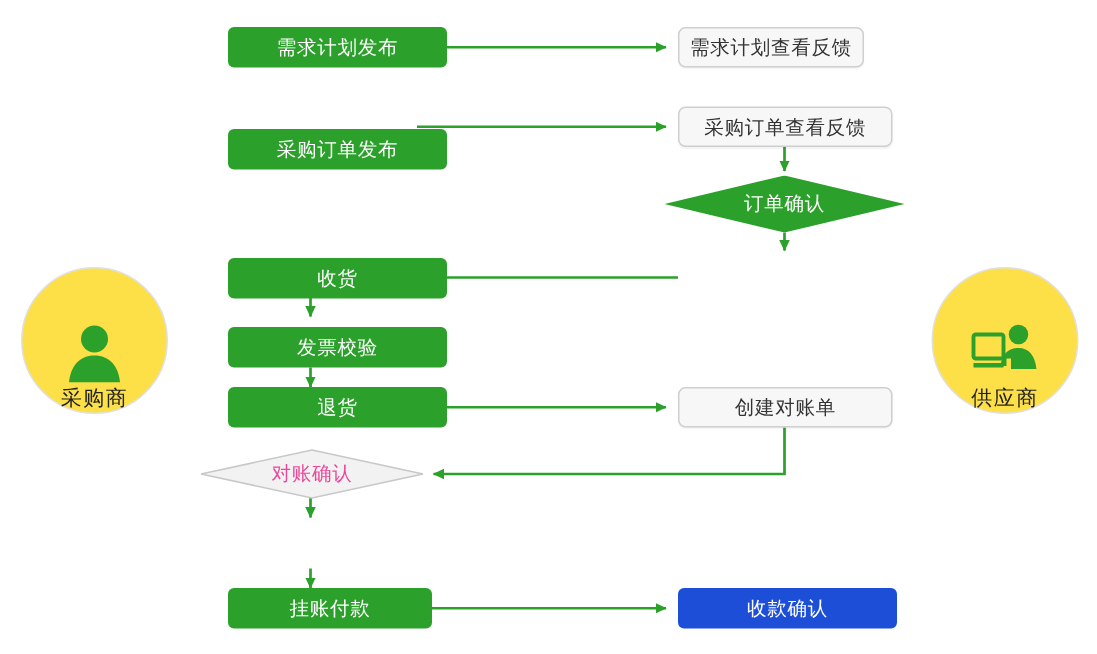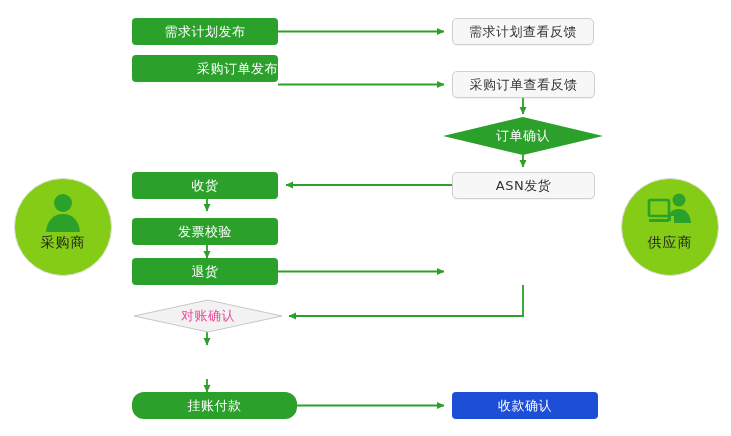--- a/index.html
+++ b/index.html
@@ -31,20 +31,21 @@
     justify-content: center;
     font-size: 13px;
     letter-spacing: 0.5px;
     white-space: nowrap;
     z-index: 3;
   }
   .node-green {
     background: #2ba02b;
     color: #ffffff;
     border-radius: 4px;
+    margin-left: 20px;
   }
   .node-red {
     background: #1d4ed8;
     color: #ffffff;
     border-radius: 4px;
   }
   .node-plain {
     background: #f7f7f7;
     color: #333333;
     border: 1px solid #cfcfcf;
@@ -78,26 +79,26 @@
   }
   .diamond-green .dlabel { color: #ffffff; }
   .diamond-plain .dlabel { color: #ec4899; }
 
   
   .actor {
     position: absolute;
     width: 96px;
     height: 96px;
     border-radius: 50%;
-    background: #84cc16;
+    background: #fde047;
     border: 1px solid #e0e0e0;
     display: flex;
     flex-direction: column;
     align-items: center;
-    justify-content: flex-start;
+    justify-content: flex-end;
     z-index: 3;
   }
   .actor-icon {
     margin-top: 13px;
     width: 46px;
     height: 40px;
     display: block;
   }
   .actor-label {
     margin-top: 2px;
@@ -167,65 +168,65 @@
       <circle cx="32" cy="8" r="6.5" fill="#2ba02b"></circle>
       <path d="M32,17 C25,17 21,21 20,29 L24,29 L24,24 L27,24 L27,31 L44,31 C43,22 39,17 32,17 Z" fill="#2ba02b"></path>
     </svg>
     <span class="actor-label">供应商</span>
   </div>
 
   <div class="node node-green" style="left:132px; top:18px; width:146px; height:27px;">
     <span>需求计划发布</span>
   </div>
 
-  <div class="node node-plain" style="left:452px; top:18px; width:142px; height:27px;text-align:right;">
+  <div class="node node-plain" style="left:452px; top:18px; width:124px; height:27px;text-align:right;">
     <span>需求计划查看反馈</span>
   </div>
 
-  <div class="node node-green" style="left:132px; top:55px; width:146px; height:27px;justify-content:flex-end;">
+  <div class="node node-green" style="left:132px; top:86px; width:146px; height:27px;">
     <span>采购订单发布</span>
   </div>
 
   <div class="node node-plain" style="left:452px; top:71px; width:143px; height:27px;">
     <span>采购订单查看反馈</span>
   </div>
 
   <div class="diamond diamond-green" style="left:443px; top:117px; width:160px; height:38px;">
     <svg class="dshape" viewBox="0 0 160 38" preserveAspectRatio="none" xmlns="http://www.w3.org/2000/svg">
       <polygon points="80,0 160,19 80,38 0,19" fill="#2ba02b"></polygon>
     </svg>
     <span class="dlabel">订单确认</span>
   </div>
 
-  <div class="node node-plain" style="left:452px; top:172px; width:143px; height:27px;">
-    <span>ASN发货</span>
-  </div>
 
   <div class="node node-green" style="left:132px; top:172px; width:146px; height:27px;">
     <span>收货</span>
   </div>
 
   <div class="node node-green" style="left:132px; top:218px; width:146px; height:27px;">
     <span>发票校验</span>
   </div>
 
   <div class="node node-green" style="left:132px; top:258px; width:146px; height:27px;">
     <span>退货</span>
   </div>
 
+  <div class="node node-plain" style="left:452px; top:258px; width:143px; height:27px;">
+    <span>创建对账单</span>
+  </div>
 
   <div class="diamond diamond-plain" style="left:133px; top:299px; width:150px; height:34px;">
     <svg class="dshape" viewBox="0 0 150 34" preserveAspectRatio="none" xmlns="http://www.w3.org/2000/svg">
       <polygon points="75,1 149,17 75,33 1,17" fill="#f2f2f2" stroke="#c8c8c8" stroke-width="1"></polygon>
     </svg>
     <span class="dlabel">对账确认</span>
   </div>
 
 
-  <div class="node node-green" style="left:132px; top:392px; width:165px; height:27px;border-radius:12px;">
+  <div class="node node-green" style="left:132px; top:392px; width:136px; height:27px;">
     <span>挂账付款</span>
   </div>
 
   <div class="node node-red" style="left:452px; top:392px; width:146px; height:27px;">
     <span>收款确认</span>
   </div>
 
 </div>
 
 </body></html>

